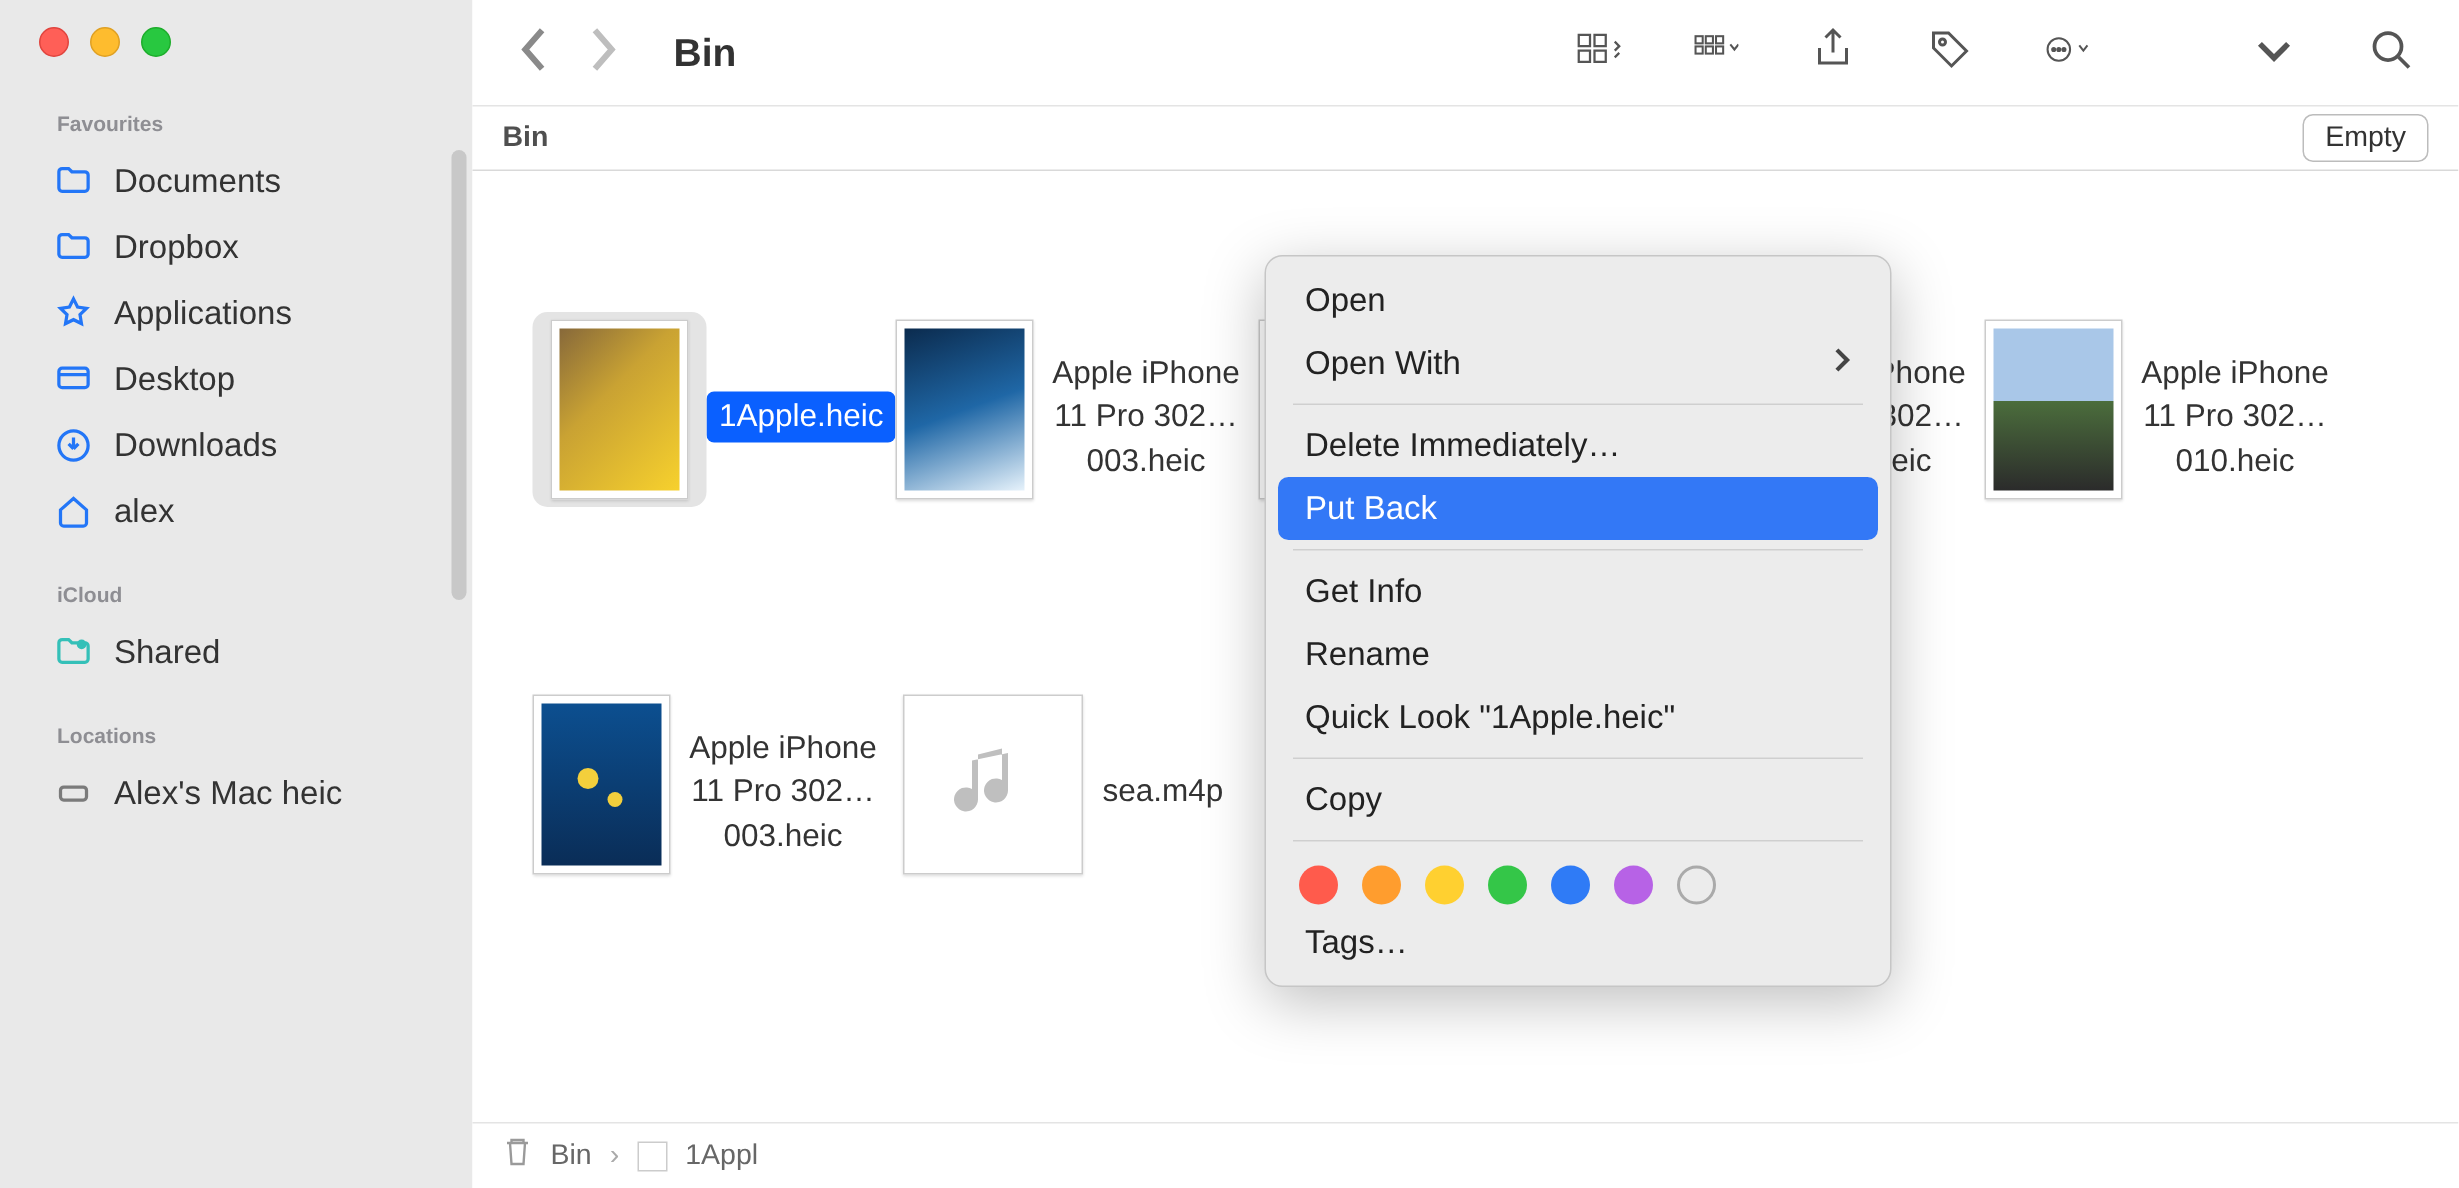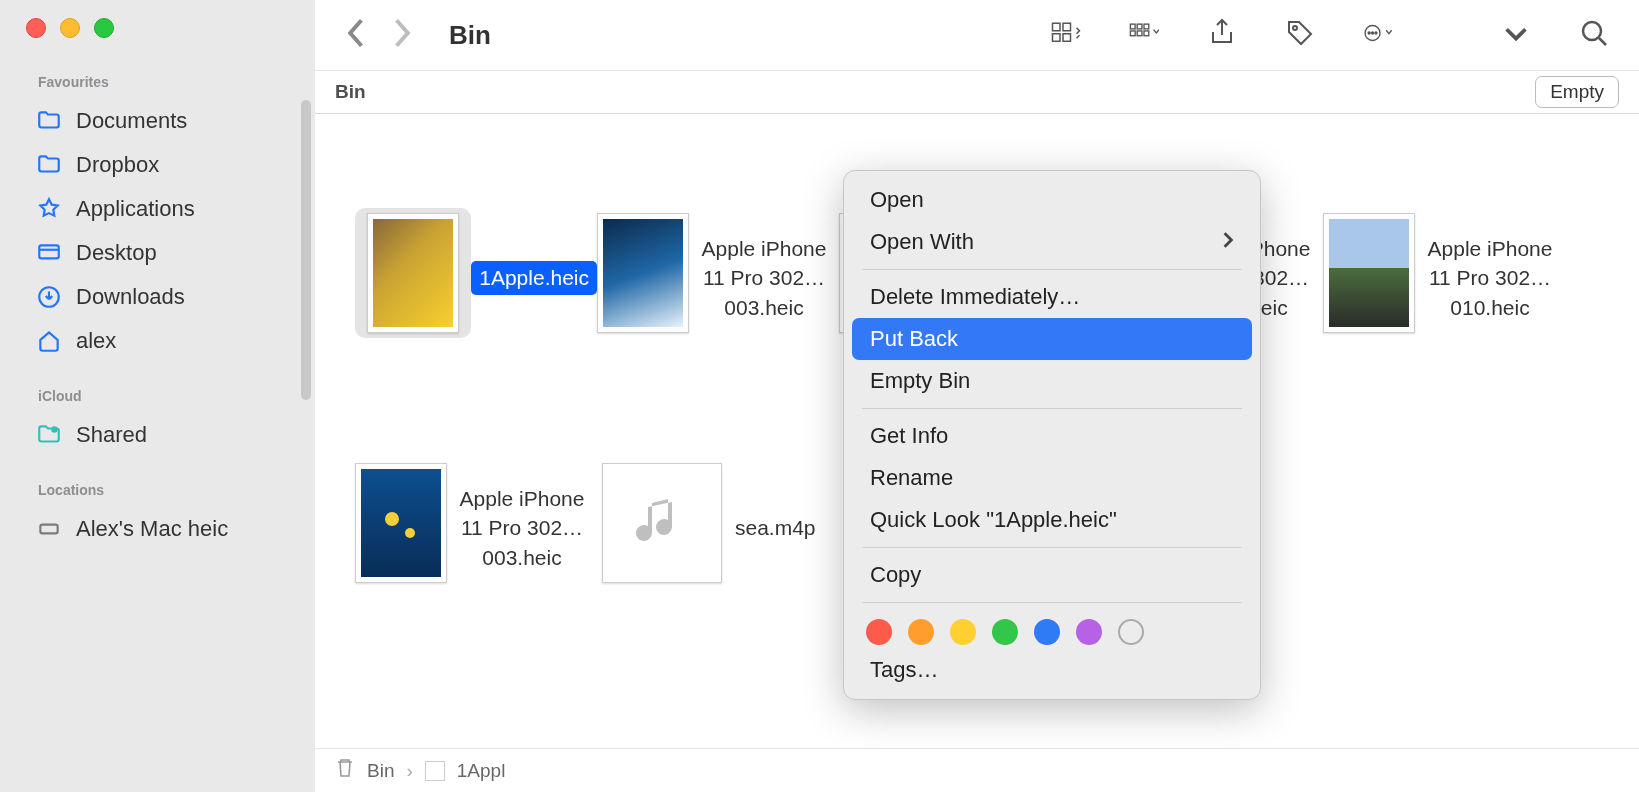--- a/index.html
+++ b/index.html
@@ -310,23 +310,20 @@
               <path d="M2 2l6 6-6 6"></path>
             </svg></span>
       </div>
       <div class="menu-sep"></div>
       <div class="menu-item">
           <span>Delete Immediately…</span>
         </div>
       <div class="menu-item highlighted">
           <span>Put Back</span>
         </div>
-      <div class="menu-item">
-          <span>Empty Bin</span>
-        </div>
       <div class="menu-sep"></div>
       <div class="menu-item">
           <span>Get Info</span>
         </div>
       <div class="menu-item">
           <span>Rename</span>
         </div>
       <div class="menu-item">
           <span>Quick Look "1Apple.heic"</span>
         </div>

